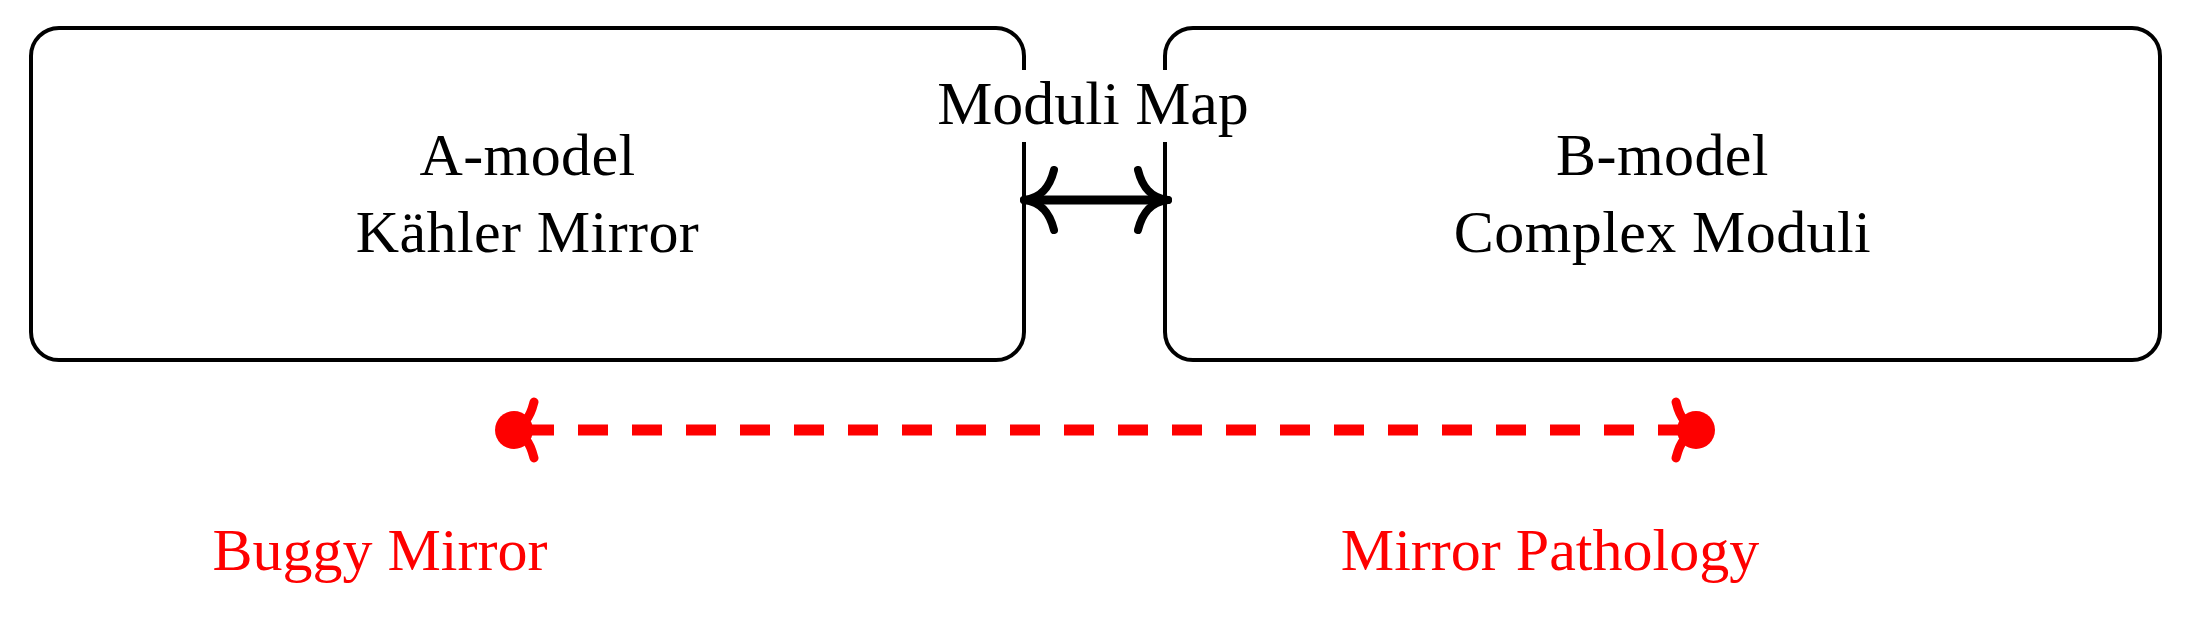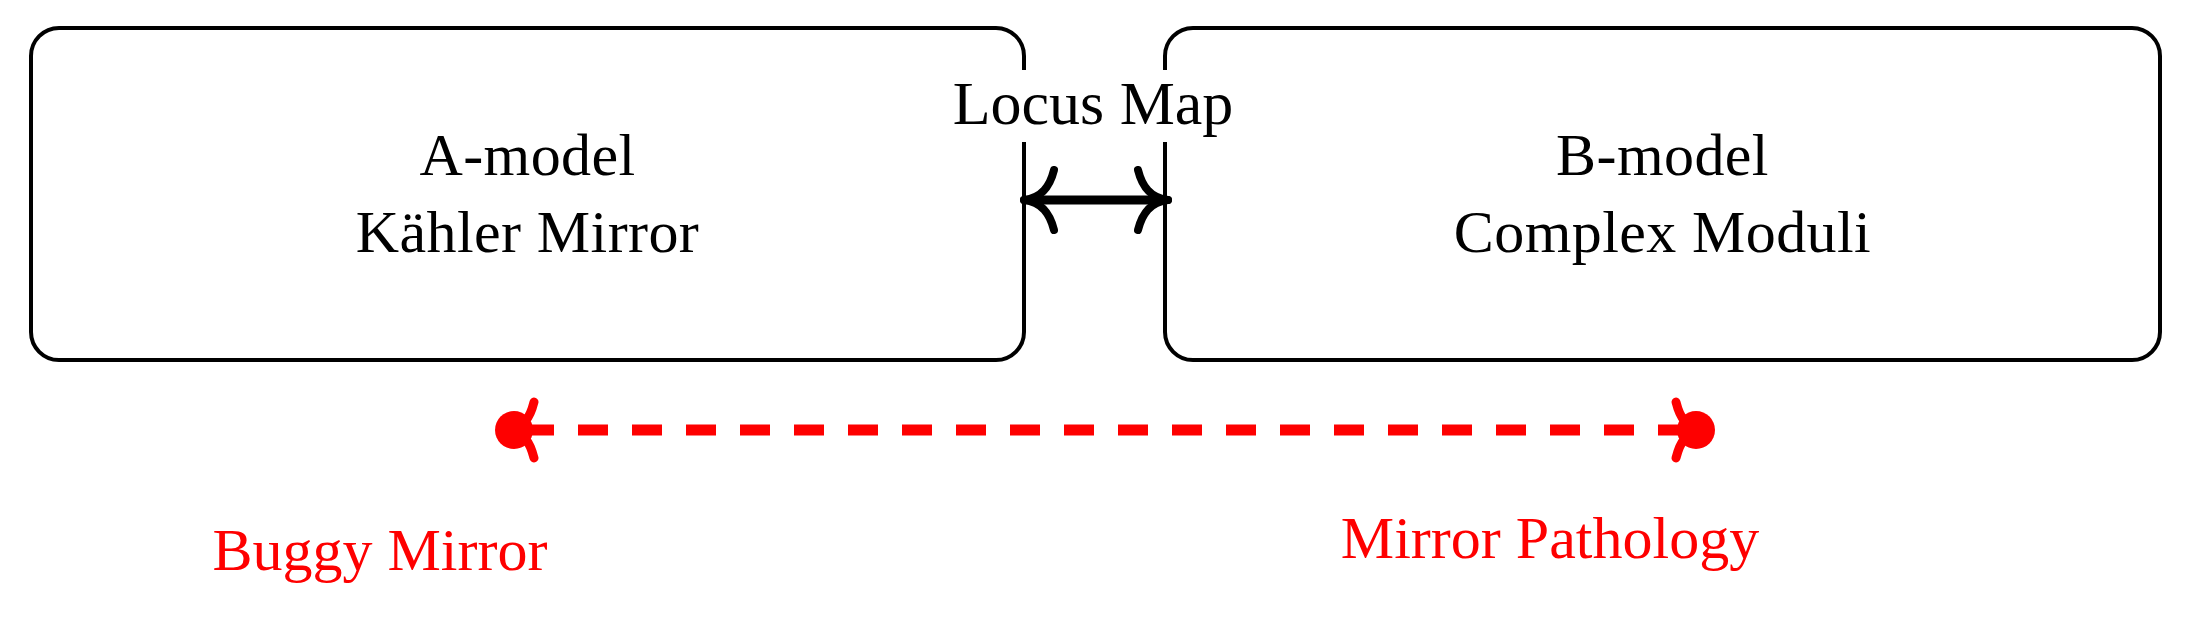--- a/index.html
+++ b/index.html
@@ -85,39 +85,39 @@
   
   .red-caption {
     position: absolute;
     color: #fe0000;
     font-size: 60px;
     line-height: 1;
     white-space: nowrap;
     text-align: center;
   }
   #caption-left  { left: 140px;  top: 520px; width: 480px; }
-  #caption-right { left: 1260px; top: 508px; width: 580px; text-align: center; }
+  #caption-right { left: 1260px; top: 520px; width: 580px; text-align: center; }
 </style>
 </head>
 <body>
 
 <div id="canvas">
 
   <div class="node-box" id="box-a">
     <div class="box-line">A-model</div>
     <div class="box-line">Kähler Mirror</div>
   </div>
 
   <div class="node-box" id="box-b">
     <div class="box-line">B-model</div>
     <div class="box-line">Complex Moduli</div>
   </div>
 
   <div id="mirror-map-label">
-    <span class="mm-text">Locus Map</span>
+    <span class="mm-text">Moduli Map</span>
   </div>
 
   <svg id="mirror-arrow" viewBox="0 0 160 80">
 
     <line x1="14" y1="40" x2="146" y2="40" stroke="#000000" stroke-width="9" stroke-linecap="butt"></line>
 
     <path d="M 8 40 C 26 38 34 26 38 10" fill="none" stroke="#000000" stroke-width="8" stroke-linecap="round"></path>
     <path d="M 8 40 C 26 42 34 54 38 70" fill="none" stroke="#000000" stroke-width="8" stroke-linecap="round"></path>
 
     <path d="M 152 40 C 134 38 126 26 122 10" fill="none" stroke="#000000" stroke-width="8" stroke-linecap="round"></path>

